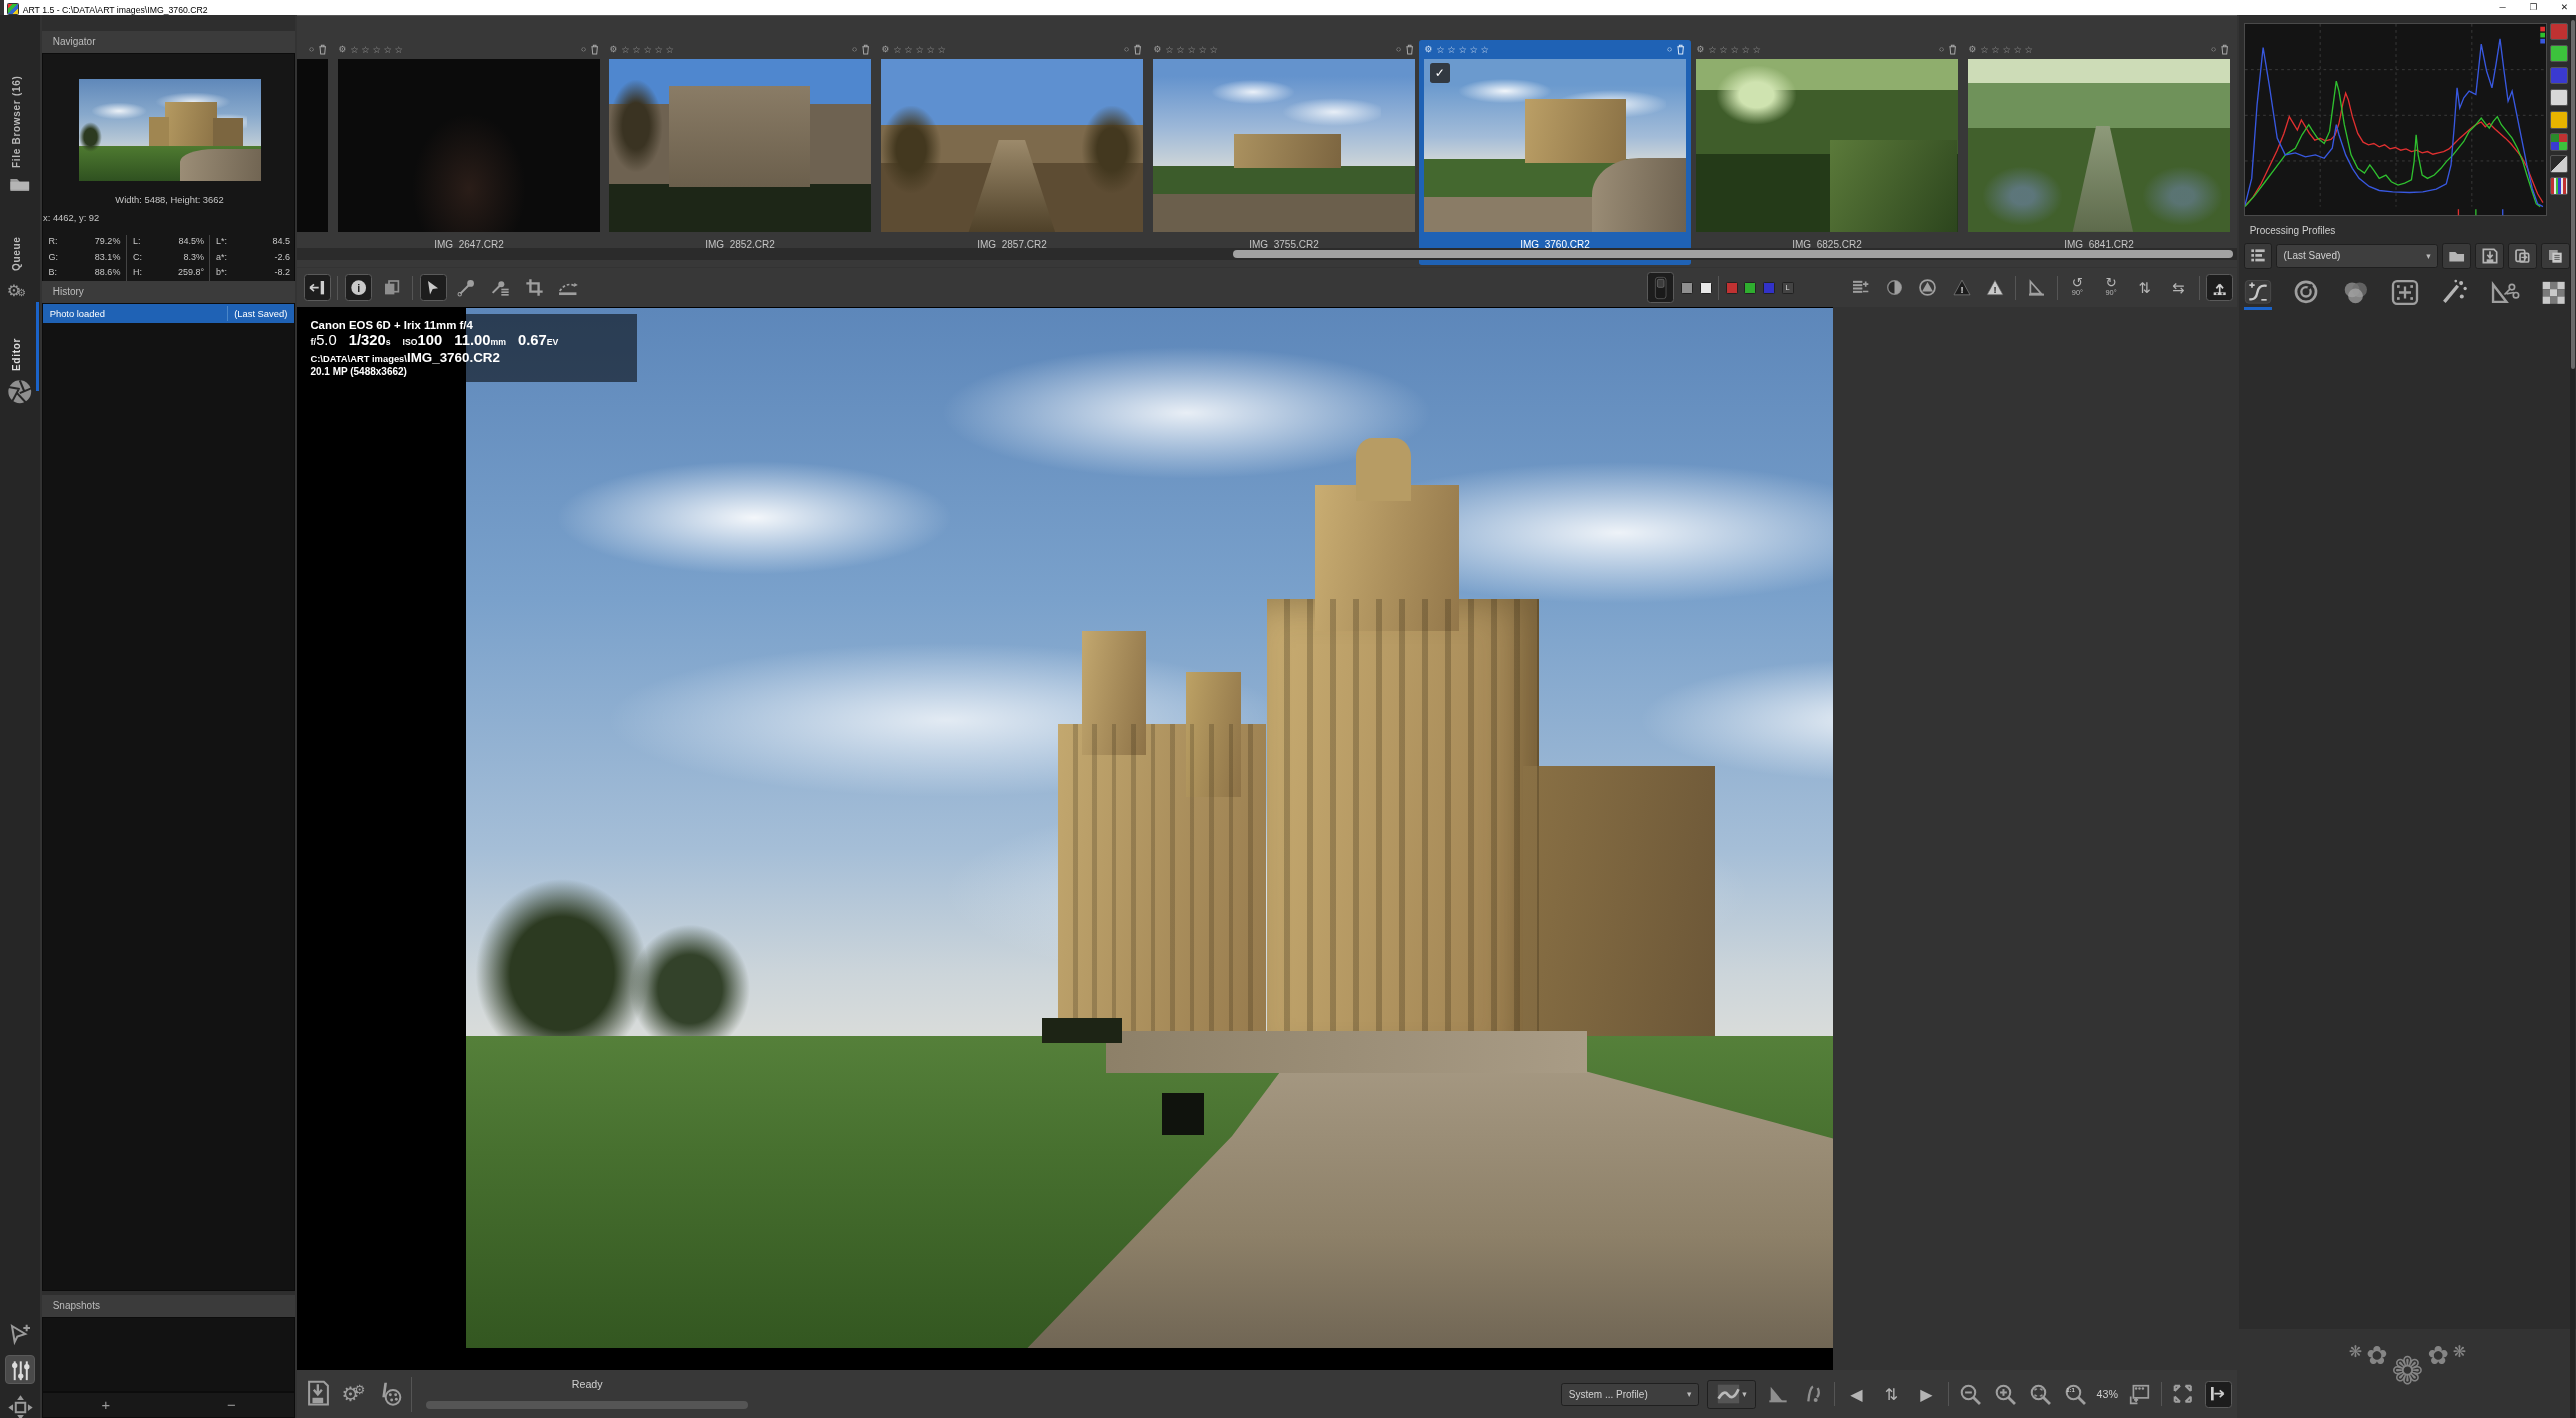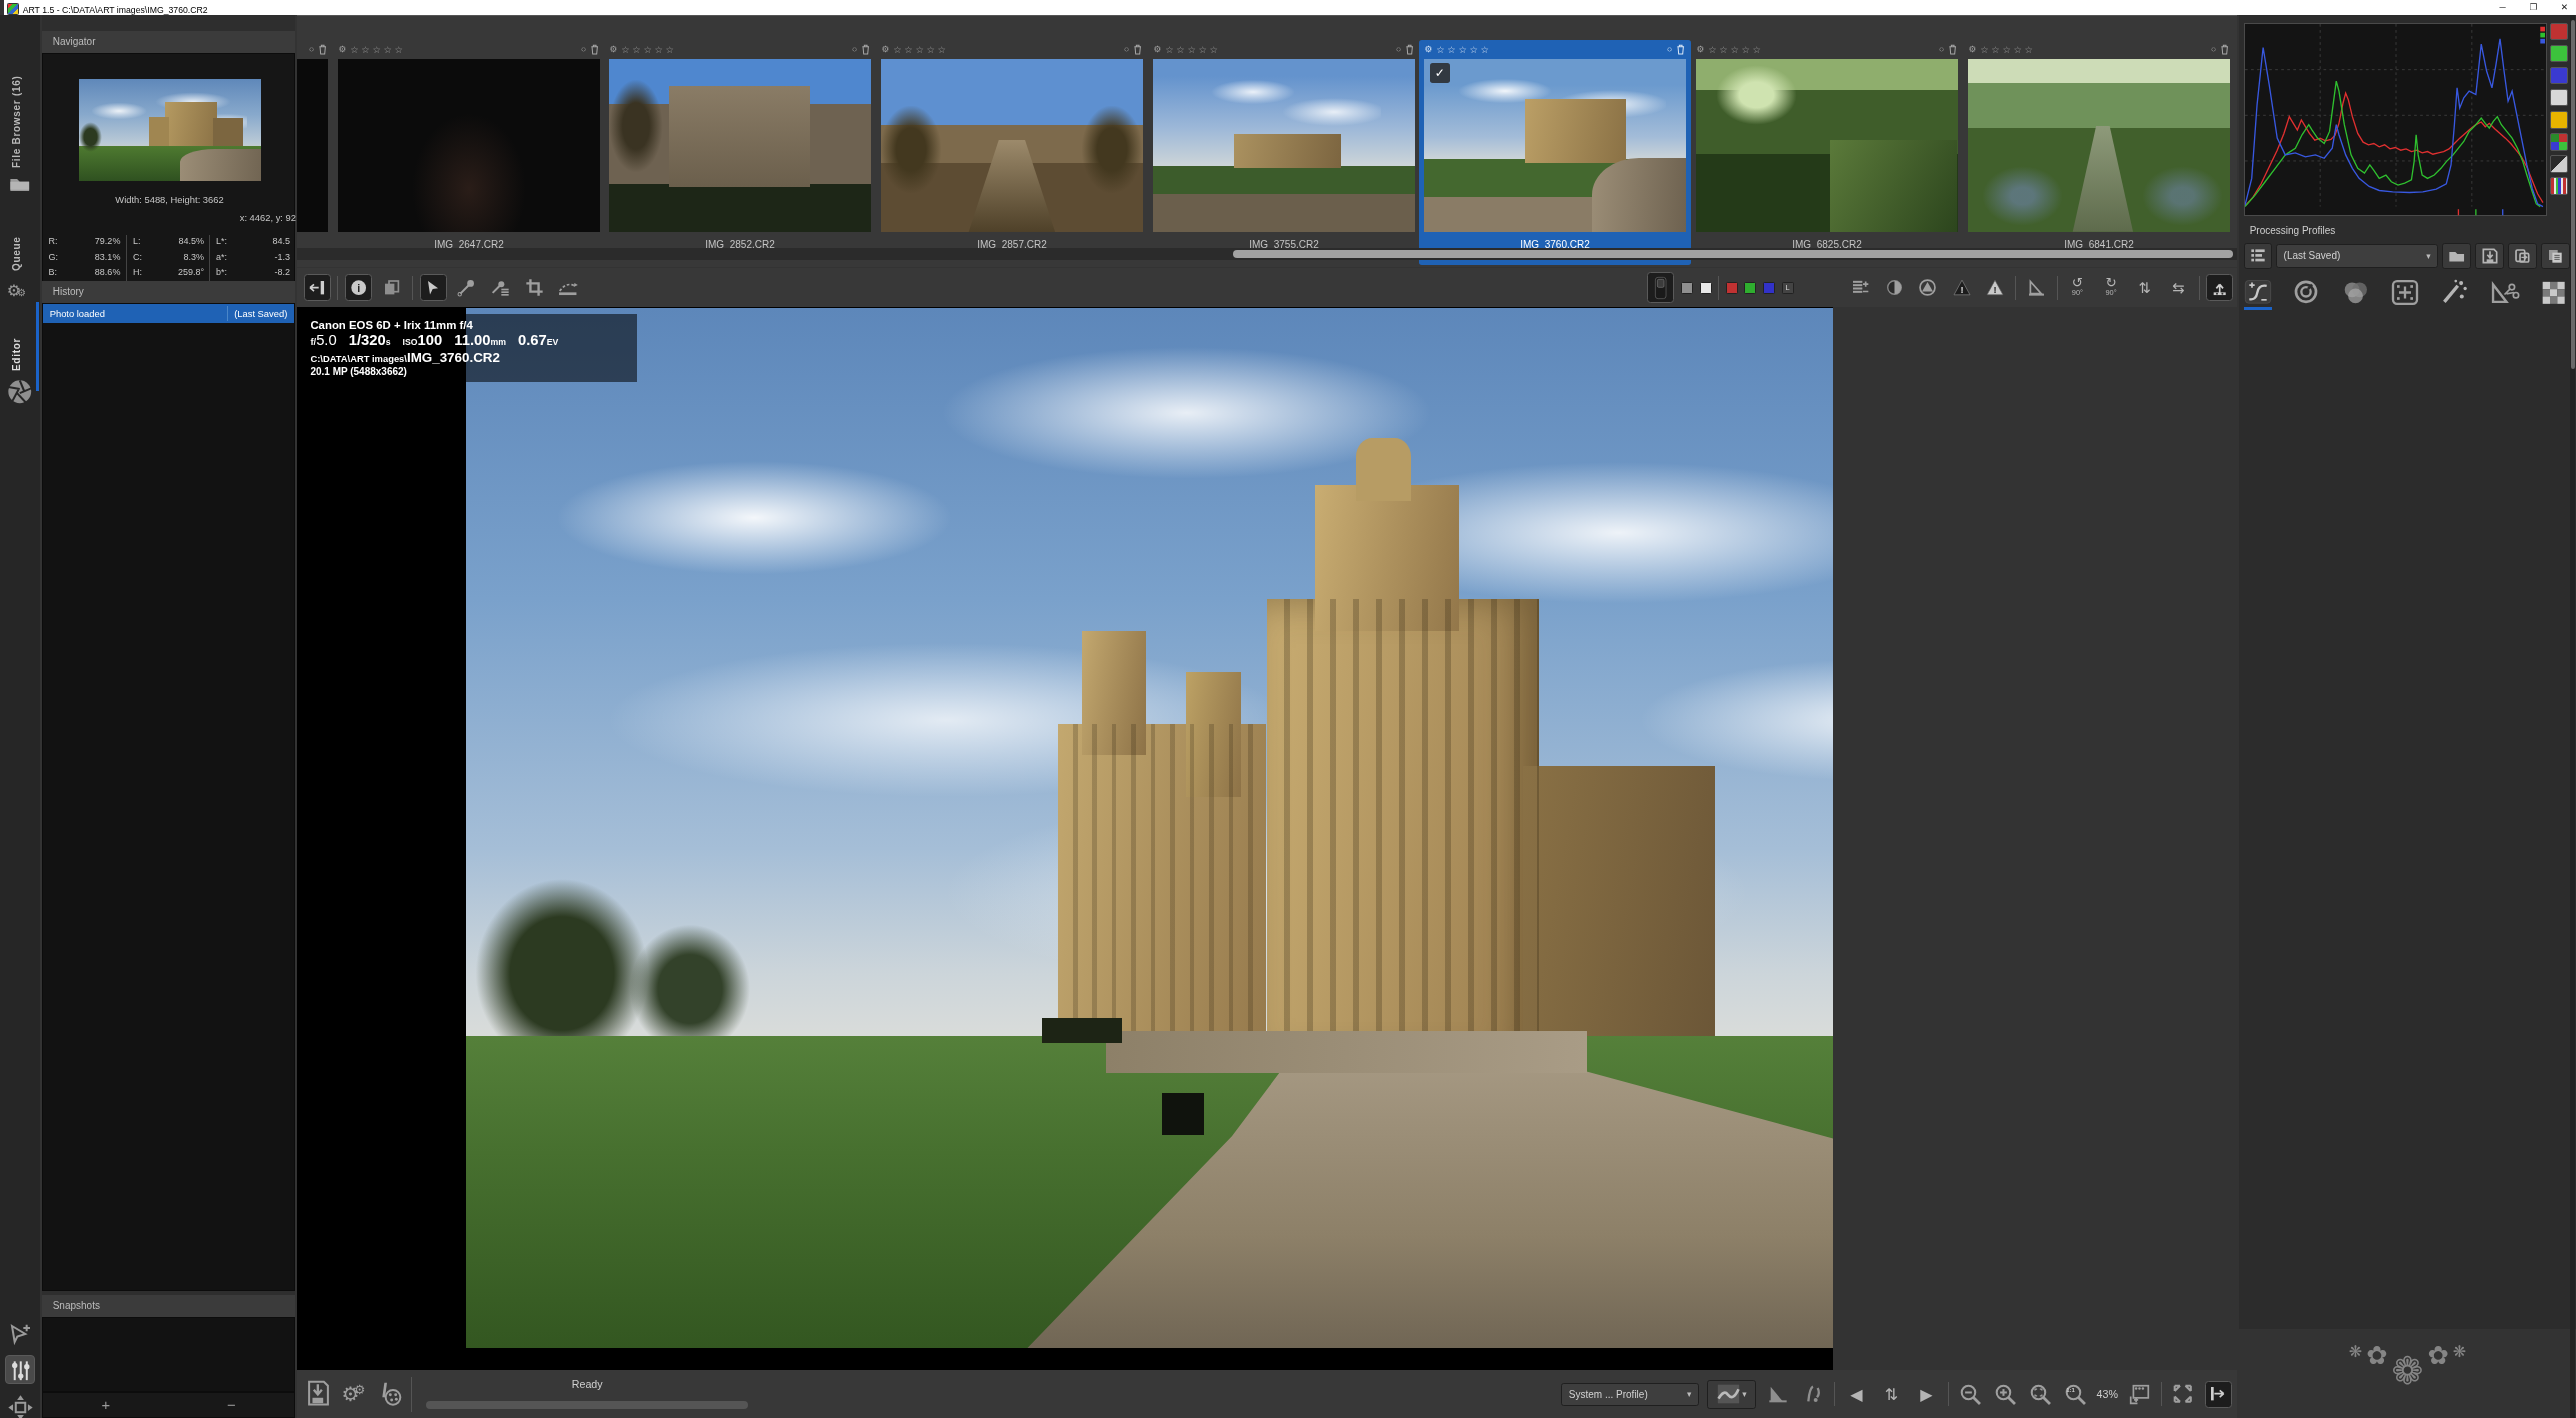--- a/index.html
+++ b/index.html
@@ -119,21 +119,21 @@
              radial-gradient(54px 13.4px at 101px 10.7px,rgba(255,255,255,.8),transparent 70%),
              radial-gradient(47px 12px at 134px 31px,rgba(255,255,255,.75),transparent 70%)"></div>
         <div class="a" style="left:86px;top:23px;width:52px;height:50px;background:linear-gradient(100deg,#b59a61,#8a7145)"></div>
         <div class="a" style="left:70px;top:38px;width:20px;height:35px;background:#a08651"></div>
         <div class="a" style="left:134px;top:39px;width:29.5px;height:34px;background:#7c6640"></div>
         <div class="a" style="left:0;top:67px;width:182px;height:35px;background:linear-gradient(180deg,#4e7a30,#2f5120)"></div>
         <div class="a" style="left:101px;top:70px;width:87px;height:32px;background:linear-gradient(95deg,#9c8e77,#6e6250);border-radius:40% 0 0 0"></div>
         <div class="a" style="left:0;top:43px;width:23px;height:29.5px;background:radial-gradient(#2c3a20 40%,transparent 70%)"></div>
       </div>
       <div class="a" style="left:0;top:140px;width:253px;text-align:center;font-size:9.4px;color:#c6c6c6">Width: 5488, Height: 3662</div>
-      <div class="a" style="left:0;top:158px;width:253px;text-align:right;font-size:9.4px;color:#c6c6c6">x: 4462, y: 92</div>
+      <div class="a" style="left:0;top:158px;width:253px;text-align:left;font-size:9.4px;color:#c6c6c6">x: 4462, y: 92</div>
       <div class="a" style="left:0;top:180px;width:253px;height:54px;font-size:9px">
         <div class="a" style="left:83px;top:1.3px;width:0.7px;height:51px;background:#444"></div>
         <div class="a" style="left:166px;top:1.3px;width:0.7px;height:51px;background:#444"></div>
         <div class="a" style="left:5.4px;top:2.7px;width:72px">
             <span class="f" style="justify-content:space-between">
               <span>R:</span>
               <span>79.2%</span>
             </span>
           <span class="f" style="justify-content:space-between;margin-top:5.4px">
               <span>G:</span>
@@ -158,21 +158,21 @@
               <span>259.8°</span>
             </span>
           </div>
         <div class="a" style="left:173px;top:2.7px;width:74px">
             <span class="f" style="justify-content:space-between">
               <span>L*:</span>
               <span>84.5</span>
             </span>
           <span class="f" style="justify-content:space-between;margin-top:5.4px">
               <span>a*:</span>
-              <span>-1.3</span>
+              <span>-2.6</span>
             </span>
           <span class="f" style="justify-content:space-between;margin-top:5.4px">
               <span>b*:</span>
               <span>-8.2</span>
             </span>
           </div>
       </div>
     </div>
 
     <div class="a band" style="left:0;top:266px;width:253px;height:22px">History</div>

